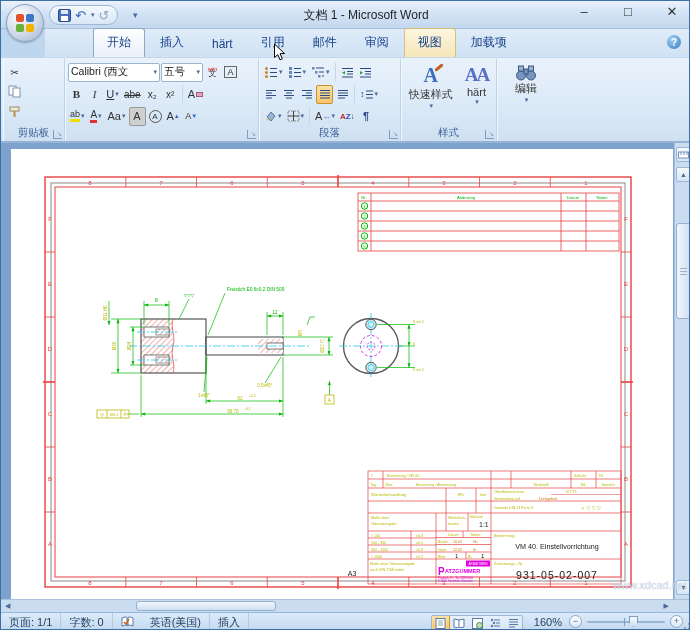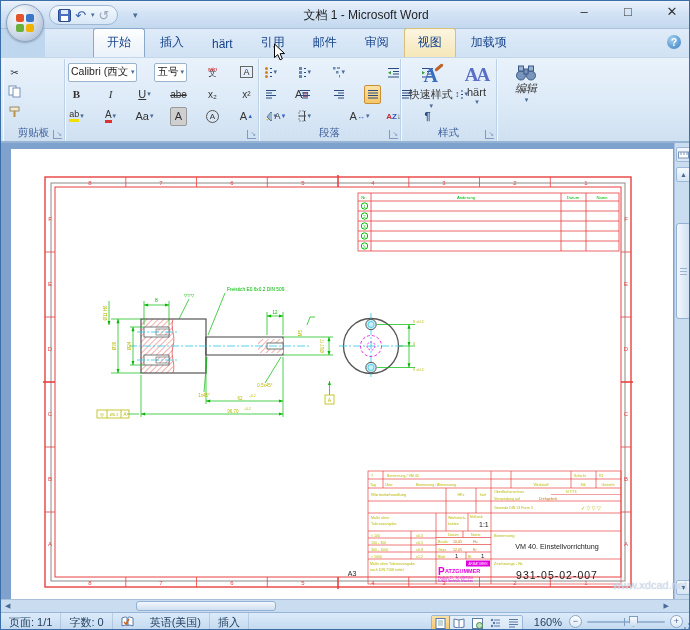--- a/index.html
+++ b/index.html
@@ -36,21 +36,21 @@
     display:flex;align-items:center;justify-content:center;}
 
   
   .ribbon{position:absolute;left:0;top:56px;width:100%;height:86px;
     background:linear-gradient(#e9f2fb,#dbe9f7 60%,#cfe0f1);border-top:1px solid #c3d6ea;border-bottom:2px solid #96b3d3;
     display:flex;padding:1px 0 0 2px;}
   .grp{position:relative;height:82px;border-right:1px solid #bcd0e6;box-shadow:1px 0 0 #f4f9fd inset;padding:2px 3px 14px 3px;}
   .gl{position:absolute;left:0;right:0;bottom:1px;text-align:center;font-size:10.5px;color:#3e619b;}
   .lnch{position:absolute;right:2px;bottom:2px;width:9px;height:9px;border-left:1px solid #7e9cc0;border-bottom:1px solid #7e9cc0;
     font-size:7px;color:#7e9cc0;line-height:8px;text-align:right;}
-  .row{display:flex;align-items:center;height:22px;gap:17px;}
+  .row{display:flex;align-items:center;height:22px;gap:1px;}
   .b{height:19px;min-width:17px;display:inline-flex;align-items:center;justify-content:center;border:1px solid transparent;
     border-radius:2px;font-size:11px;color:#333;padding:0 1px;}
   .b.on{background:linear-gradient(#fbe2a8,#f5c66a);border:1px solid #c89030;}
   .b.shaded{background:#cfcfcf;border:1px solid #999;}
   .da{font-size:7px;color:#4a6a9a;margin-left:1px;}
   .cmb{height:19px;background:#fff;border:1px solid #9ab4cc;border-radius:2px;display:flex;align-items:center;
     font-size:10.5px;color:#222;padding:0 2px;}
   .cmb .da{margin-left:auto;}
   .vline{width:1px;height:18px;background:#c4d6e8;margin:0 2px;}
   .bigbtn{display:flex;flex-direction:column;align-items:center;justify-content:flex-start;font-size:11px;color:#333;
@@ -379,21 +379,21 @@
         <div class="bigbtn">
           <span style="font-size:19px;font-weight:bold;color:#5a6fc8;font-family:'Liberation Serif',serif;letter-spacing:-2px;">AA</span>
           <span style="font-size:11px;">härt</span>
           <span class="da">▾</span>
         </div>
       </div>
       <div class="gl">样式</div>
       <div class="lnch">↘</div>
     </div>
 
-    <div class="grp" style="width:58px;border-right:none;font-style:italic;">
+    <div class="grp" style="width:58px;border-right:none;">
       <div class="bigbtn" style="margin:0 auto;">
         <svg width="22" height="17">
             <circle cx="6" cy="11.5" r="4.5" fill="#7a95bb" stroke="#3a5a88"></circle>
             <circle cx="16" cy="11.5" r="4.5" fill="#7a95bb" stroke="#3a5a88"></circle>
             <rect x="9" y="5" width="4" height="5" fill="#7a95bb" stroke="#3a5a88"></rect>
             <rect x="3.5" y="2" width="5" height="5" fill="#9ab2d0" stroke="#3a5a88"></rect>
             <rect x="13.5" y="2" width="5" height="5" fill="#9ab2d0" stroke="#3a5a88"></rect>
           </svg>
         <span style="font-size:11px;">编辑</span>
         <span class="da">▾</span>

